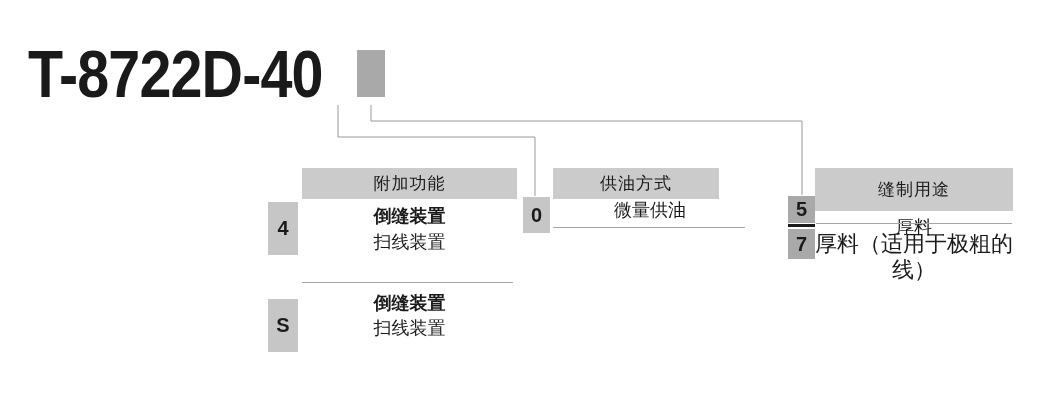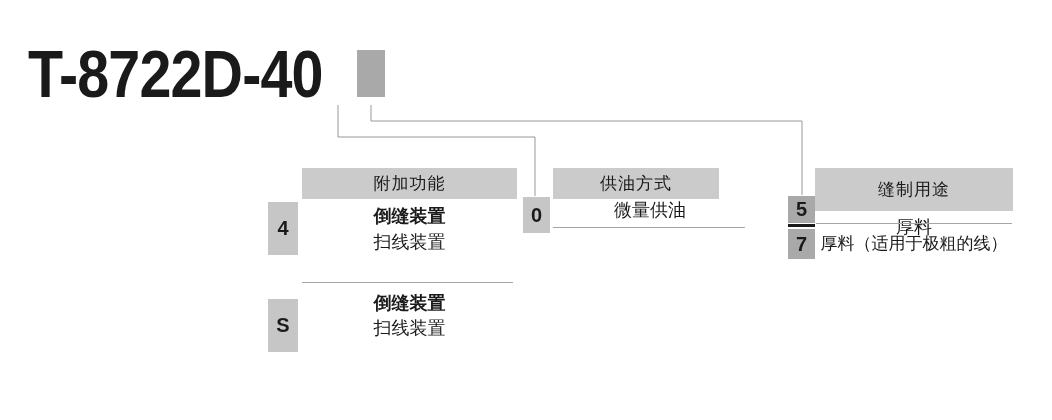--- a/index.html
+++ b/index.html
@@ -38,21 +38,21 @@
     display:flex;align-items:center;justify-content:center;
     font-weight:bold;font-size:20px;
   }
   .codebox.light{background:var(--code-light);}
   .codebox.dark{background:var(--code-dark);}
   .rows{display:flex;flex-direction:column;align-items:center;text-align:center;}
   .row{font-size:18px;}
   .row.b{font-weight:bold;}
   .lh26 .row{line-height:26px;}
   .lh25 .row{line-height:25px;}
-  .row.small{font-size:17px;}
+  .row.small{font-size:22px;}
   .hdiv{height:1px;background:var(--divider);}
   .hdiv.thick{height:3px;background:var(--thick);}
 </style>
 </head>
 <body>
 
 <div class="abs model-title">T-8722D-40</div>
 <div class="abs placeholder"></div>
 
 <svg class="abs lines" viewBox="0 0 1052 420" xmlns="http://www.w3.org/2000/svg">

